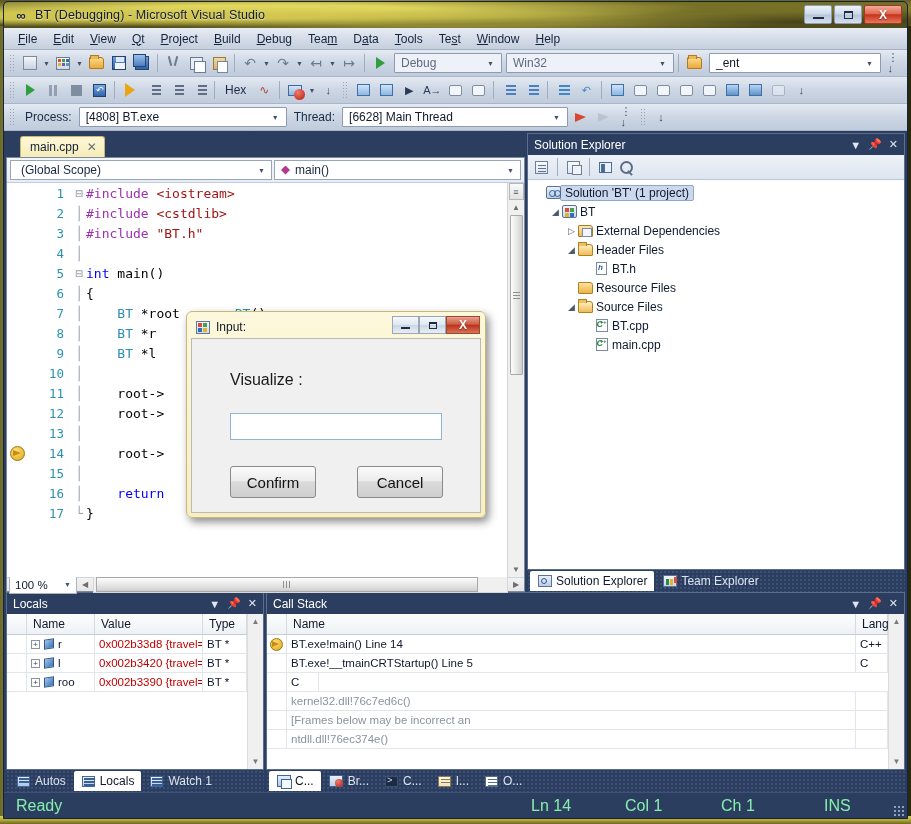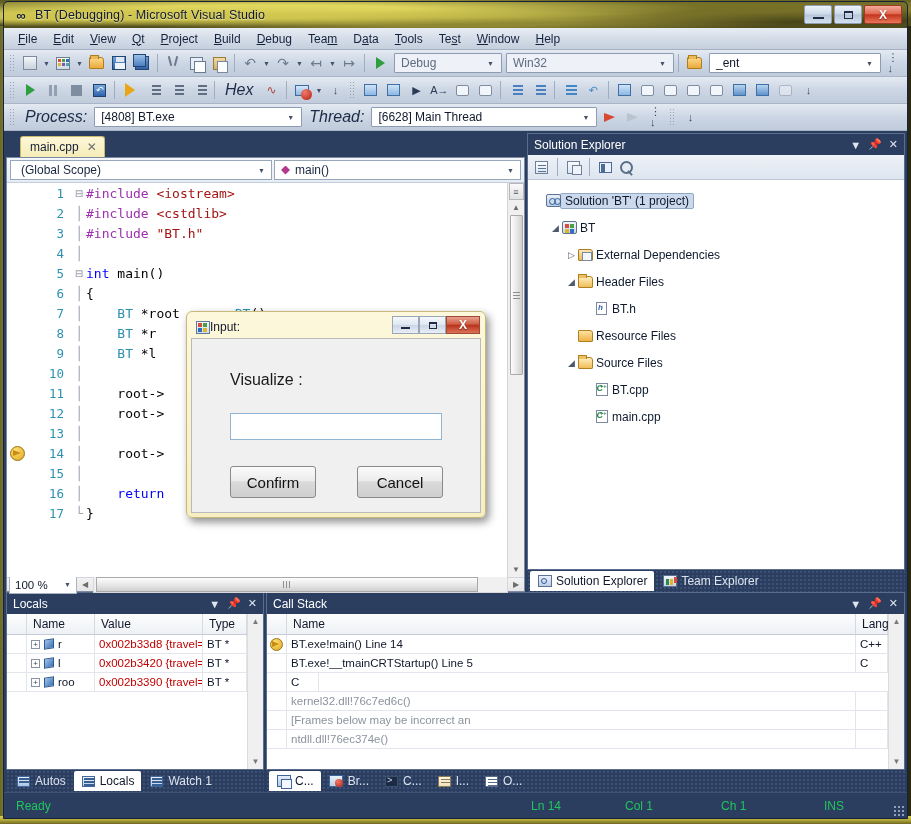--- a/index.html
+++ b/index.html
@@ -115,21 +115,21 @@
   .tsep { width:1px; height:18px; background:#9fadc0; margin:0 3px; }
   .tcaret { width:9px; height:22px; display:flex; align-items:center; justify-content:center;
     font-size:7px; color:#44516a; }
   .combo {
     height:20px; border:1px solid #8d9cb2; background:#eef2f8;
     display:flex; align-items:center; padding:0 2px 0 6px;
     color:#5e6b80; font-size:12px; border-radius:1px;
   }
   .combo.white { background:#fff; color:#11182b; }
   .combo .arw { margin-left:auto; padding:0 5px; font-size:7px; color:#44516a; }
-  .tlabel { font-size:16px; color:#1b2b45; padding:0 6px;font-style:italic; }
+  .tlabel { font-size:12px; color:#1b2b45; padding:0 6px; }
 
   
   .ic { display:block; position:relative; }
   .ic-newproj { width:14px;height:14px;background:linear-gradient(180deg,#f5f7fa,#c9d2de);
     border:1px solid #7d8a9c; }
   .ic-win { width:14px;height:13px;background:linear-gradient(180deg,#fdfdfd,#cfd8e3);
     border:1px solid #6f7d90; }
   .ic-win::before{content:"";position:absolute;left:1px;top:1px;width:3px;height:3px;background:#d94a3f;}
   .ic-win::after{content:"";position:absolute;left:5px;top:1px;width:3px;height:3px;background:#4a9e44;
     box-shadow:4px 0 0 #2f6fc0, -4px 4px 0 #e0b52e, 0 4px 0 #7a56b0, 4px 4px 0 #45a8b8;}
@@ -283,21 +283,21 @@
     background:#f0f4fa;border:1px solid #6e7f96;}
   .ic-propwin{width:13px;height:11px;background:#eaf1fa;border:1px solid #4a6c96;}
   .ic-propwin::before{content:"";position:absolute;left:1px;top:1px;width:4px;height:8px;background:#4a6c96;}
   .ic-search{width:13px;height:13px;}
   .ic-search::before{content:"";position:absolute;left:0;top:0;width:9px;height:9px;
     border:2px solid #5a6d88;border-radius:50%;}
   .ic-search::after{content:"";position:absolute;right:0;bottom:0;width:6px;height:2px;
     background:#5a6d88;transform:rotate(45deg);}
 
   .tree { flex:1; overflow:hidden; padding-top:3px; background:#fff; }
-  .trow { height:19px; display:flex; align-items:center; font-size:12px; color:#0e1a2e;margin-top:8px; }
+  .trow { height:19px; display:flex; align-items:center; font-size:12px; color:#0e1a2e; }
   .trow .exp { width:11px; text-align:center; color:#4d5a6e; font-size:9px; }
   .trow .ti  { width:17px; display:flex; align-items:center; justify-content:center; position:relative;}
   .trow.sel .lbl { background:#ccd9ec; border:1px solid #8fa8c8; border-radius:2px;
     padding:0 4px; margin-left:-2px; }
   .trow .lbl { padding:0 2px; }
   .ic-sln{width:15px;height:13px;background:linear-gradient(180deg,#e9eff8,#bdcde3);
     border:1px solid #5a7296;border-radius:2px;}
   .ic-sln::before{content:"";position:absolute;left:2px;top:3px;width:5px;height:5px;
     border-radius:50%;border:1.5px solid #2d5e9e;}
   .ic-sln::after{content:"";position:absolute;left:7px;top:3px;width:5px;height:5px;
@@ -395,40 +395,40 @@
     border:1px solid #5a7296;}
   .ic-slnexp::before{content:"";position:absolute;left:2px;top:2px;width:4px;height:4px;
     border-radius:50%;border:1.5px solid #2d5e9e;}
   .ic-teamexp{width:14px;height:12px;background:linear-gradient(180deg,#f0f4fa,#c7d6e8);
     border:1px solid #5a7296;}
   .ic-teamexp::before{content:"";position:absolute;left:2px;bottom:1px;width:3px;height:6px;
     background:#2f8a4a;box-shadow:4px 0 0 #e0b52e,8px -2px 0 #d94a3f;}
 
   
   #statusbar { height:26px; flex:0 0 26px; display:flex; align-items:center;
-    background:#2b3e5f; color:#22c55e; font-size:12px; border-top:1px solid #3e5party;
+    background:#2b3e5f; color:#86efac; font-size:16px; border-top:1px solid #3e5party;
     border-top:1px solid #3e5278; position:relative; }
   #statusbar .st-ready { padding-left:12px; }
   #statusbar .st-cell { position:absolute; }
   #statusbar .grip { position:absolute; right:3px; bottom:2px; width:11px; height:11px;
     background-image:radial-gradient(circle,#8fa0bb 38%,transparent 40%);
     background-size:4px 4px; }
 
   
   #dialog {
     position:absolute; left:186px; top:311px; width:300px; height:207px;
     border-radius:6px;
     background:linear-gradient(180deg,#fdf8dc,#f7efc2);
     border:1px solid #c6b878;
     box-shadow:3px 4px 9px rgba(0,0,0,.45);
     z-index:50;
     display:flex; flex-direction:column;
     padding:4px;
   }
-  #dlgTitle { height:22px; display:flex; align-items:center; padding-left:5px; position:relative; }
+  #dlgTitle { height:22px; display:flex; align-items:center; gap:6px; padding-left:5px; position:relative; }
   #dlgTitle .dic { width:14px; height:13px; position:relative;
     background:linear-gradient(180deg,#f2f6fb,#cfdcec); border:1px solid #5f7false;
     border:1px solid #5f7a9c; }
   #dlgTitle .dic::before{content:"";position:absolute;left:1px;top:1px;width:4px;height:4px;
     background:#d94a3f;box-shadow:5px 0 0 #4a9e44,0 5px 0 #2f6fc0,5px 5px 0 #e0b52e;}
   #dlgTitle .dt { font-size:12px; color:#11182b; }
   #dlgBtns { position:absolute; right:1px; top:0px; display:flex; }
   .dbtn { width:27px; height:18px; border:1px solid #9aa7b8;
     background:linear-gradient(180deg,#f6f9fc 0%,#dfe7f1 48%,#cbd6e4 52%,#e8eef6 100%);
     display:flex; align-items:center; justify-content:center; color:#1d2b44; }

